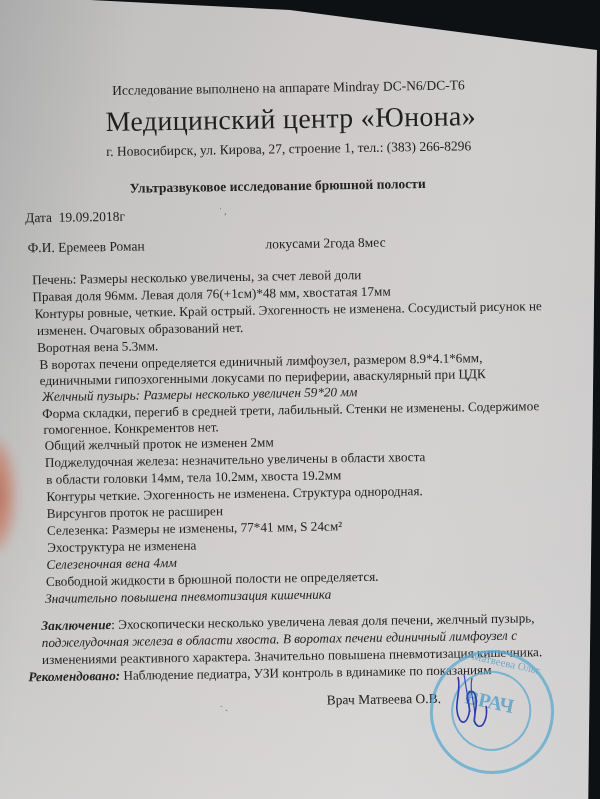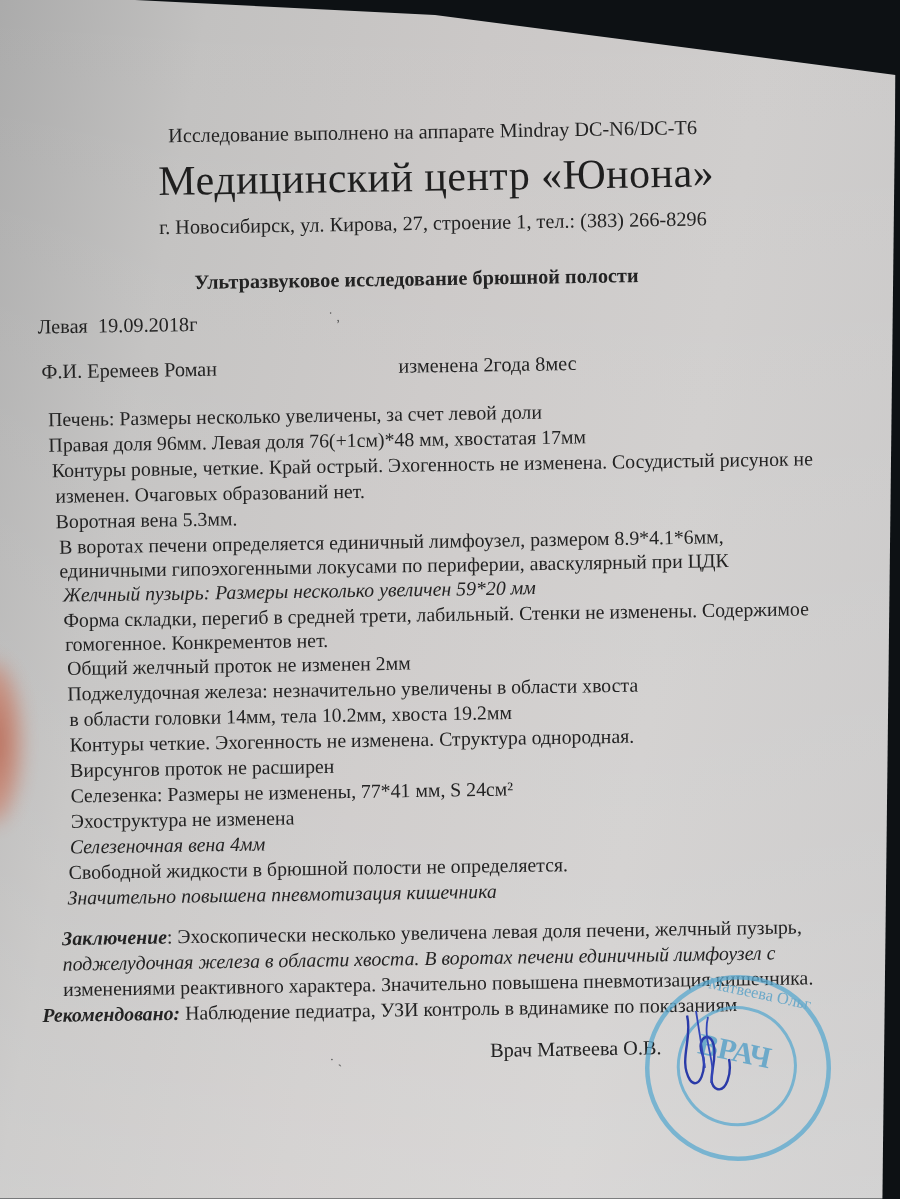--- a/index.html
+++ b/index.html
@@ -65,30 +65,30 @@
 <div class="finger"></div>
 
 <div class="doc">
   <div class="line hdr-device">Исследование выполнено на аппарате Mindray DC-N6/DC-T6</div>
   <div class="line hdr-title">Медицинский центр «Юнона»</div>
   <div class="line hdr-addr">г. Новосибирск, ул. Кирова, 27, строение 1, тел.: (383) 266-8296</div>
 
   <div class="line study-title">Ультразвуковое исследование брюшной полости</div>
 
   <div class="line" style="left:28px;top:206px;font-size:13.5px;">
-    <span>Левая</span>&nbsp;&nbsp;<span>19.09.2018г</span>
+    <span>Дата</span>&nbsp;&nbsp;<span>19.09.2018г</span>
   </div>
   <div class="specks">˙ ,</div>
 
   <div class="line" style="left:30px;top:236px;font-size:13.5px;">
     <span>Ф.И.</span>
     <span>Еремеев Роман</span>
   </div>
   <div class="line" style="left:268px;top:236px;font-size:13.5px;">
-    <span>изменена</span>
+    <span>локусами</span>
     <span>2года 8мес</span>
   </div>
 
   <div class="line" style="left:34px;top:268px;">Печень: Размеры  несколько  увеличены, за счет левой доли</div>
   <div class="line" style="left:34px;top:285px;">Правая доля     96мм. Левая доля    76(+1см)*48 мм, хвостатая 17мм</div>
   <div class="line" style="left:36px;top:302px;">Контуры ровные, четкие. Край острый. Эхогенность не изменена. Сосудистый рисунок не</div>
   <div class="line" style="left:38px;top:319px;">изменен. Очаговых образований нет.</div>
   <div class="line" style="left:38px;top:336px;">Воротная вена     5.3мм.</div>
   <div class="line" style="left:40px;top:353px;">В воротах печени определяется единичный лимфоузел, размером 8.9*4.1*6мм,</div>
   <div class="line" style="left:40px;top:369px;">единичными гипоэхогенными локусами по периферии, аваскулярный при ЦДК</div>

